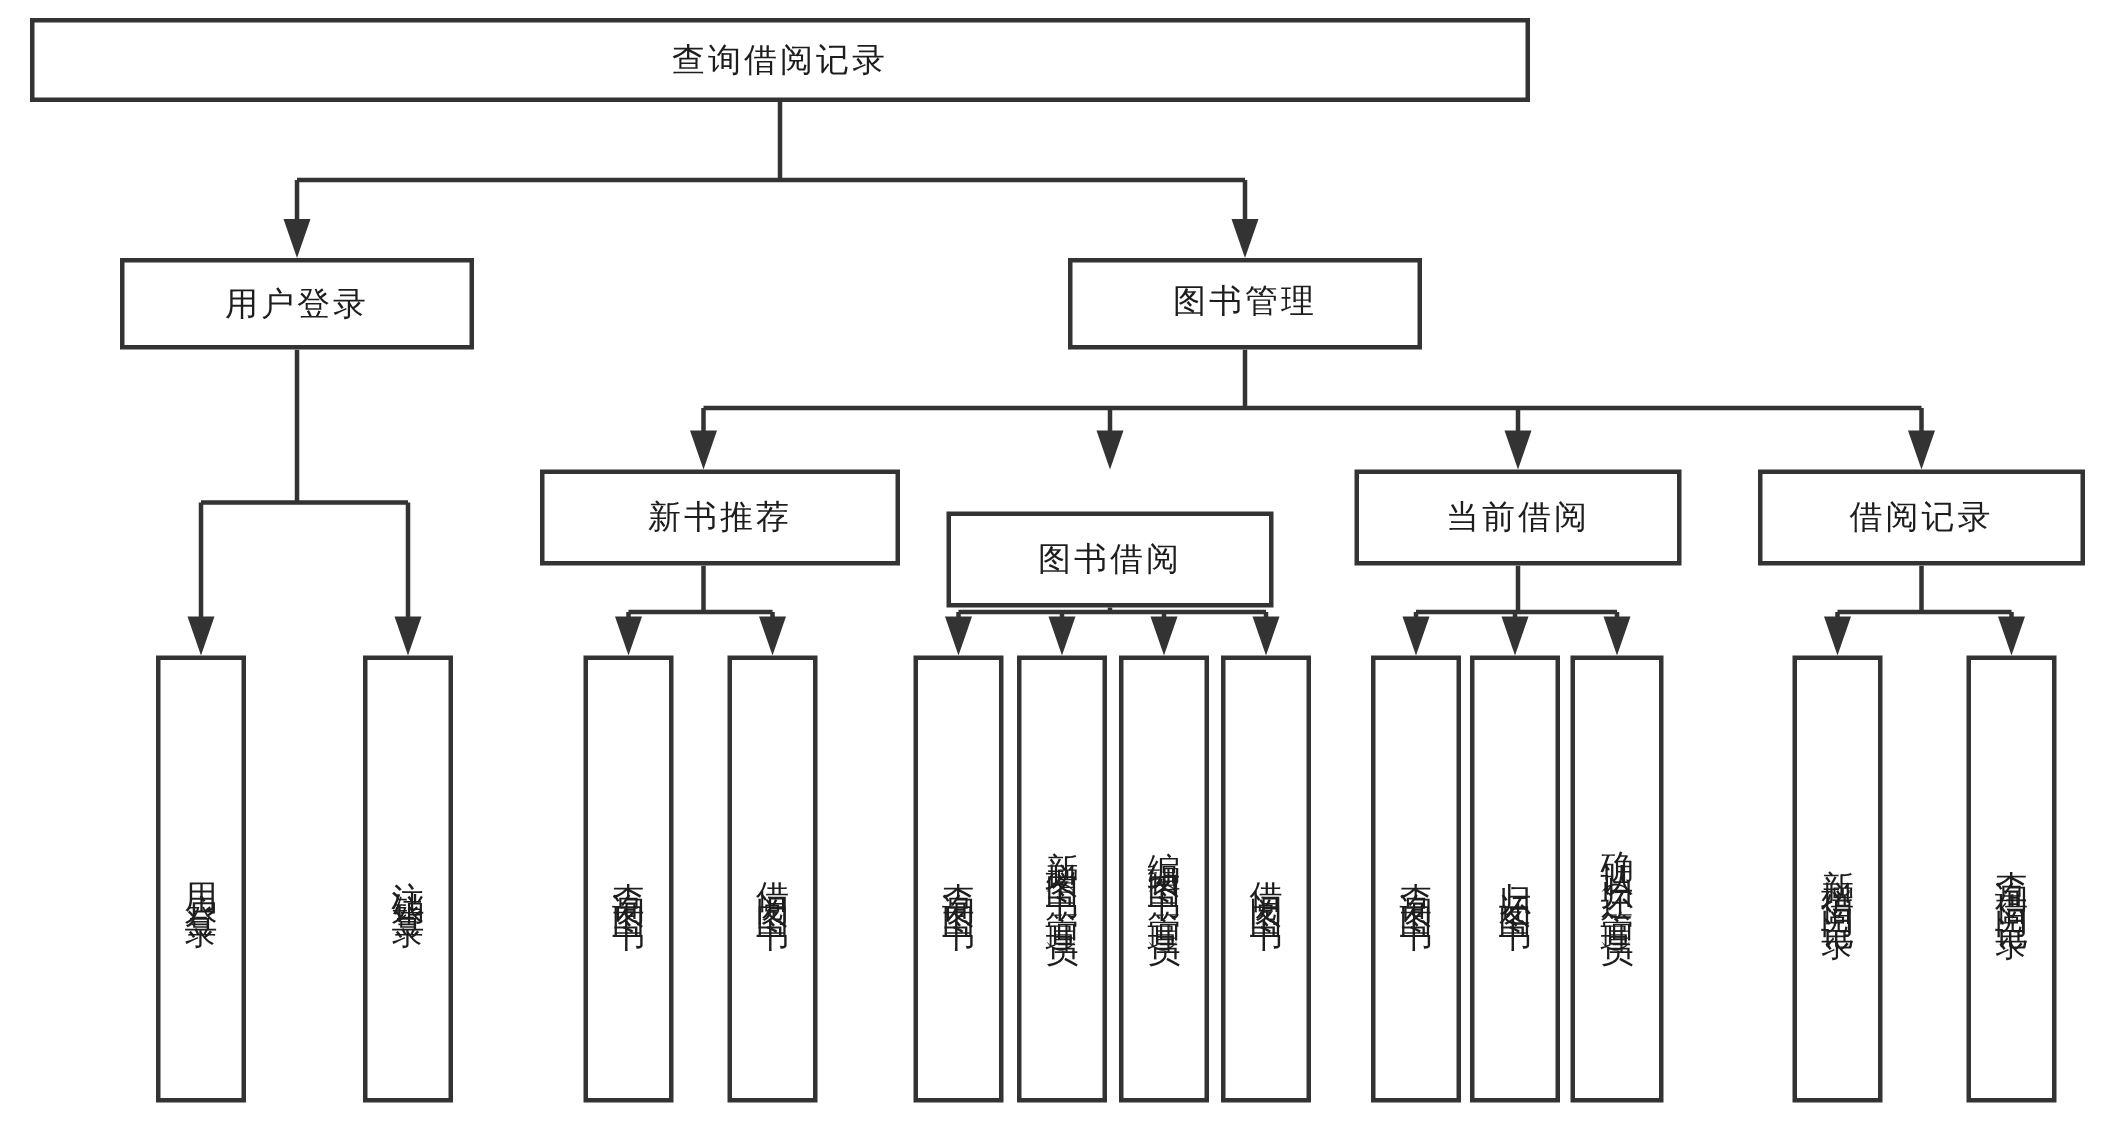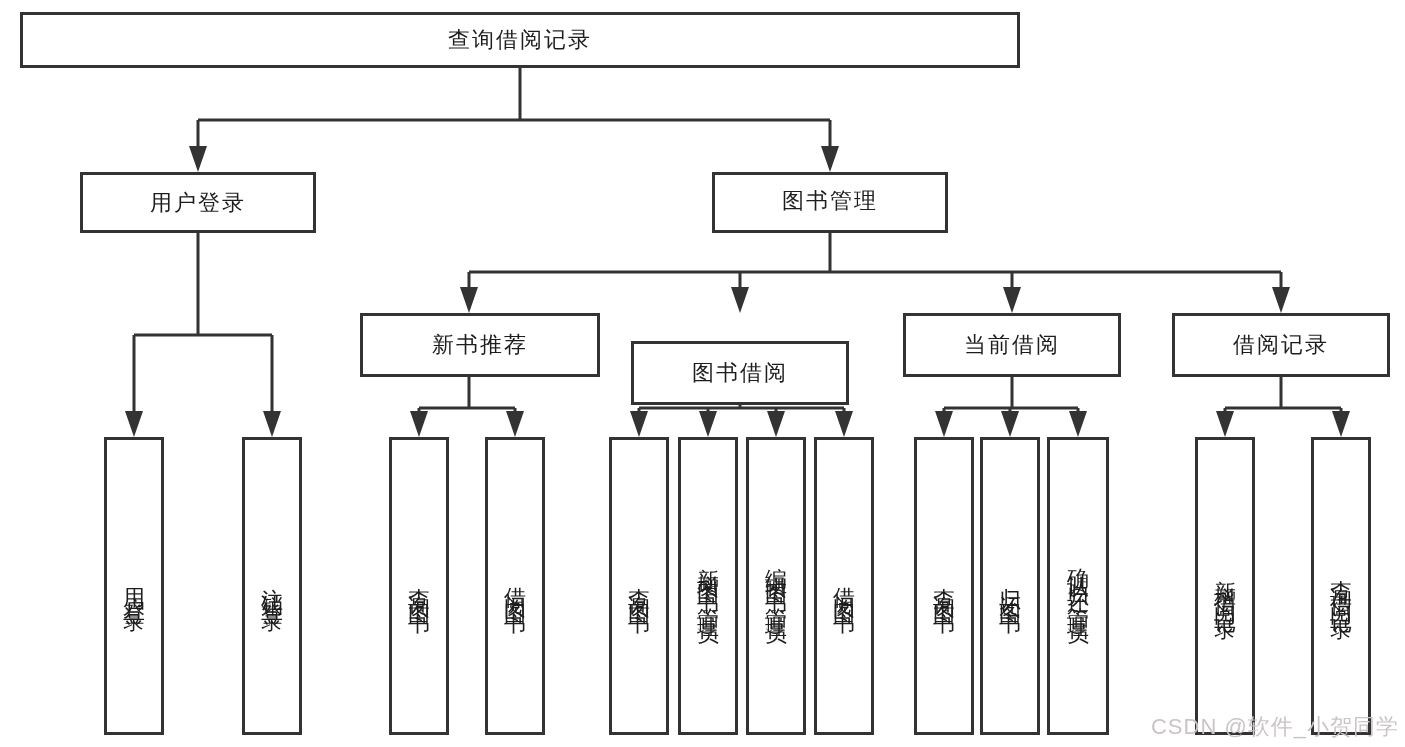--- a/index.html
+++ b/index.html
@@ -150,15 +150,14 @@
   <div class="node v leaf n-l-edit-book">编辑图书（管理员）</div>
   <div class="node v leaf n-l-borrow-b">借阅图书</div>
 
   <div class="node v leaf n-l-query-c">查询图书</div>
   <div class="node v leaf n-l-return">归还图书</div>
   <div class="node v leaf n-l-confirm">确认归还（管理员）</div>
 
   <div class="node v leaf n-l-add-rec">新增借阅记录</div>
   <div class="node v leaf n-l-query-rec">查询借阅记录</div>
 
-  <div class="watermark">CSDN @软件_小贺同学</div>
 
 </div>
 
 </body></html>

